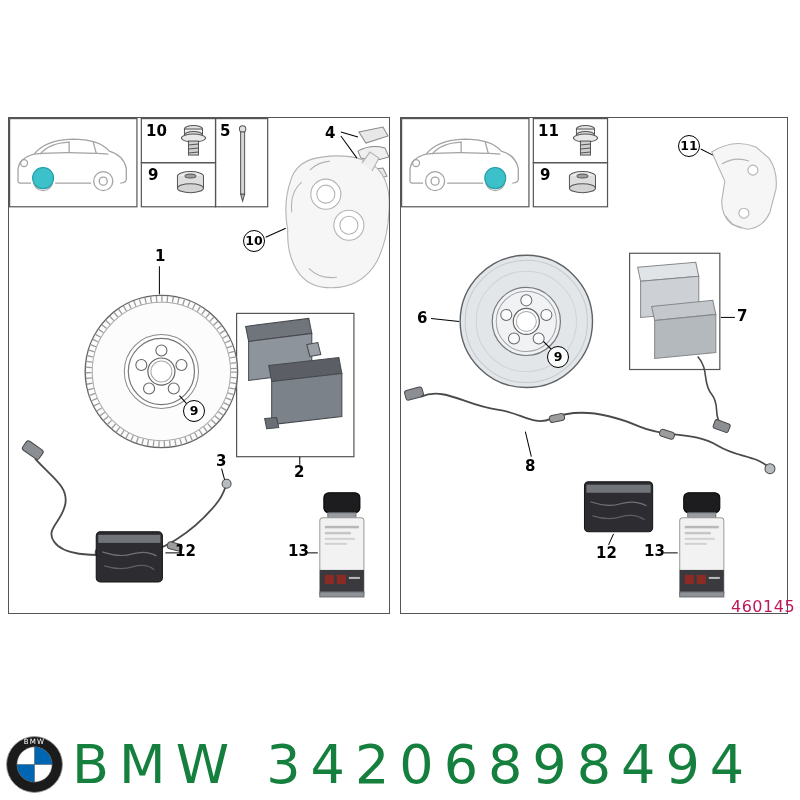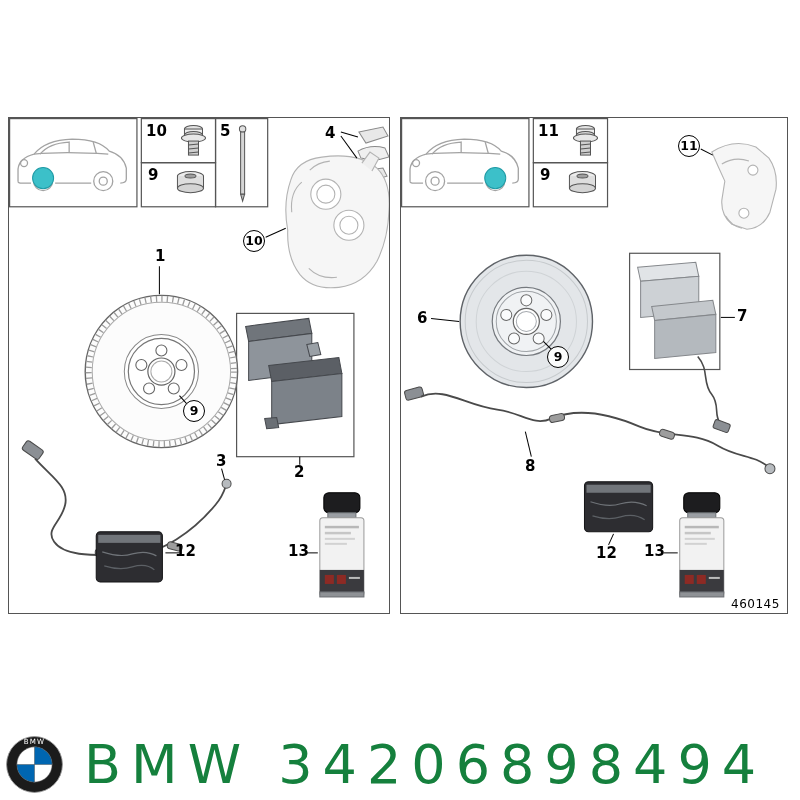--- a/index.html
+++ b/index.html
@@ -8,24 +8,24 @@
 
   .panel { position:absolute; top:117px; height:497px; border:1.5px solid #555; background:#fff; }
   #left-panel  { left:8px;   width:382px; }
   #right-panel { left:400px; width:388px; }
   .drawing { position:absolute; left:0; top:0; width:100%; height:100%; display:block; }
 
   .callout { position:absolute; font-weight:bold; font-size:15px; color:#000; line-height:1; z-index:3; }
   .callout.circled { width:22px; height:22px; border:1.4px solid #000; border-radius:50%;
                      display:flex; align-items:center; justify-content:center;
                      font-size:12.5px; background:rgba(255,255,255,.85); }
-  .diagram-number { position:absolute; font-size:12px; color:#000000; letter-spacing:.5px; z-index:3; }
+  .diagram-number { position:absolute; font-size:16px; color:#be185d; letter-spacing:.5px; z-index:3; }
 
   #footer { position:absolute; left:6px; top:733px; width:792px; height:62px;
-            display:flex; align-items:center; gap:21px; }
+            display:flex; align-items:center; gap:9px; }
   #bmw-roundel { width:57px; height:57px; flex:0 0 auto; }
   #part-title { font-size:54px; letter-spacing:10px; color:#15803d; white-space:nowrap; }
 </style>
 </head>
 <body>
 
 <div id="page">
 
   <div class="panel" id="left-panel">
     <svg class="drawing" viewBox="0 0 379 494" preserveAspectRatio="none">

